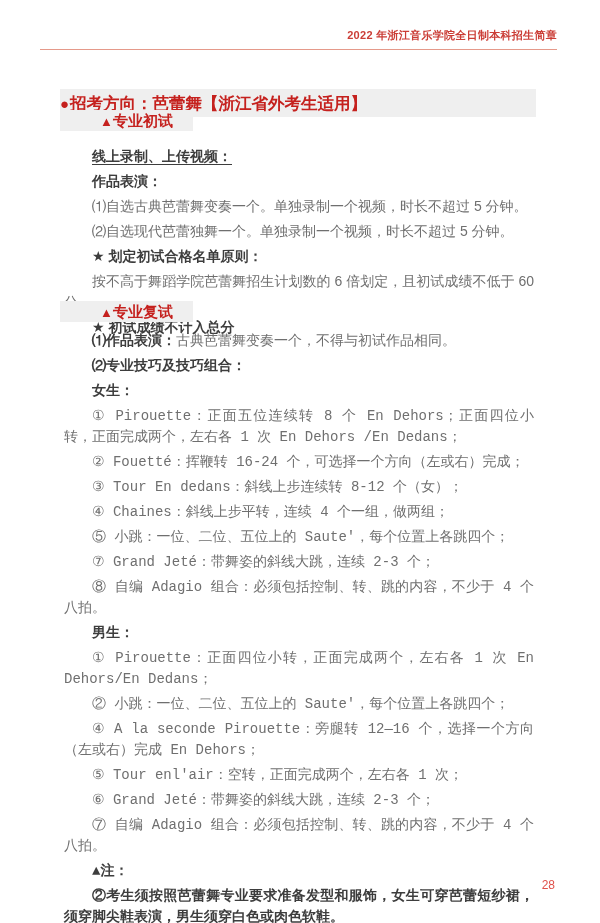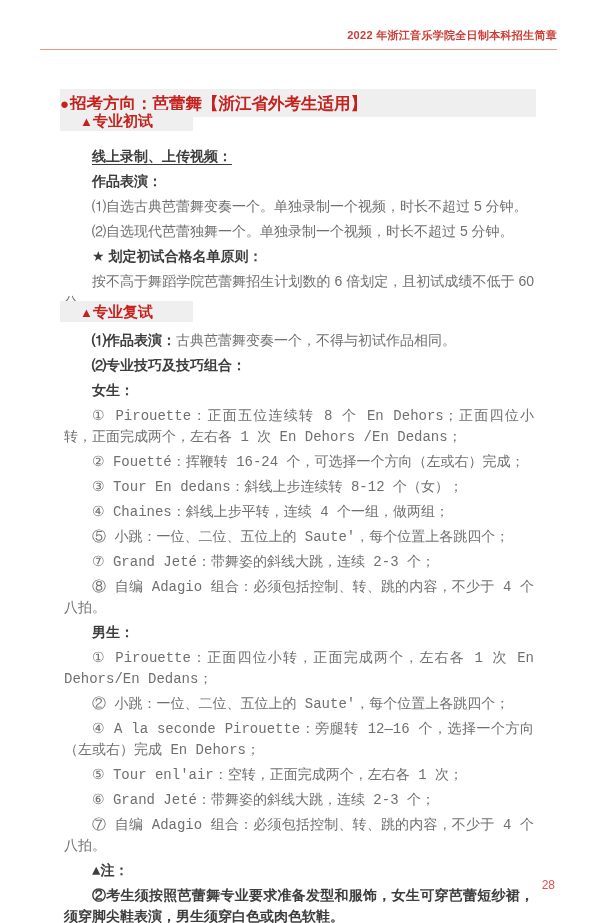--- a/index.html
+++ b/index.html
@@ -38,21 +38,21 @@
     font-size:16.5px;font-weight:bold;line-height:28px;
     white-space:nowrap;
     margin-top:12px;
   }
   .title-bar .bullet{font-size:15px;margin-right:1px;}
   .section-bar{
     position:absolute;left:60px;width:133px;height:21px;
     background:var(--bar-gray);
     color:var(--accent-red);
     font-size:15px;font-weight:bold;line-height:21px;
-    padding-left:20px;
+    padding-left:40px;
     white-space:nowrap;
   }
   .section-bar .tri{font-size:13px;}
   #bar0{top:110px;}
   #bar1{top:301px;}
   .paras{
     position:absolute;left:60px;width:478px;
     font-size:14px;line-height:21px;
     color:var(--text-normal);
     text-align:justify;
@@ -87,20 +87,21 @@
   <div class="section-bar" id="bar0">
     <span class="tri">▲</span><span>专业初试</span>
   </div>
   <div class="paras" id="paras0">
       <p class="bold_underline">线上录制、上传视频：</p>
       <p class="bold">作品表演：</p>
       <p class="normal">⑴自选古典芭蕾舞变奏一个。单独录制一个视频，时长不超过 5 分钟。</p>
       <p class="normal">⑵自选现代芭蕾独舞一个。单独录制一个视频，时长不超过 5 分钟。</p>
       <p class="bold">★ 划定初试合格名单原则：</p>
       <p class="normal">按不高于舞蹈学院芭蕾舞招生计划数的 6 倍划定，且初试成绩不低于 60 分。</p>
+      <p class="bold">★ 初试成绩不计入总分</p>
     </div>
 
   <div class="section-bar" id="bar1">
     <span class="tri">▲</span><span>专业复试</span>
   </div>
   <div class="paras" id="paras1">
       <p class="normal"><span class="lead">⑴作品表演：</span>古典芭蕾舞变奏一个，不得与初试作品相同。</p>
       <p class="bold">⑵专业技巧及技巧组合：</p>
       <p class="bold">女生：</p>
       <p class="normal">① Pirouette：正面五位连续转 8 个 En Dehors；正面四位小转，正面完成两个，左右各 1 次 En Dehors /En Dedans；</p>

